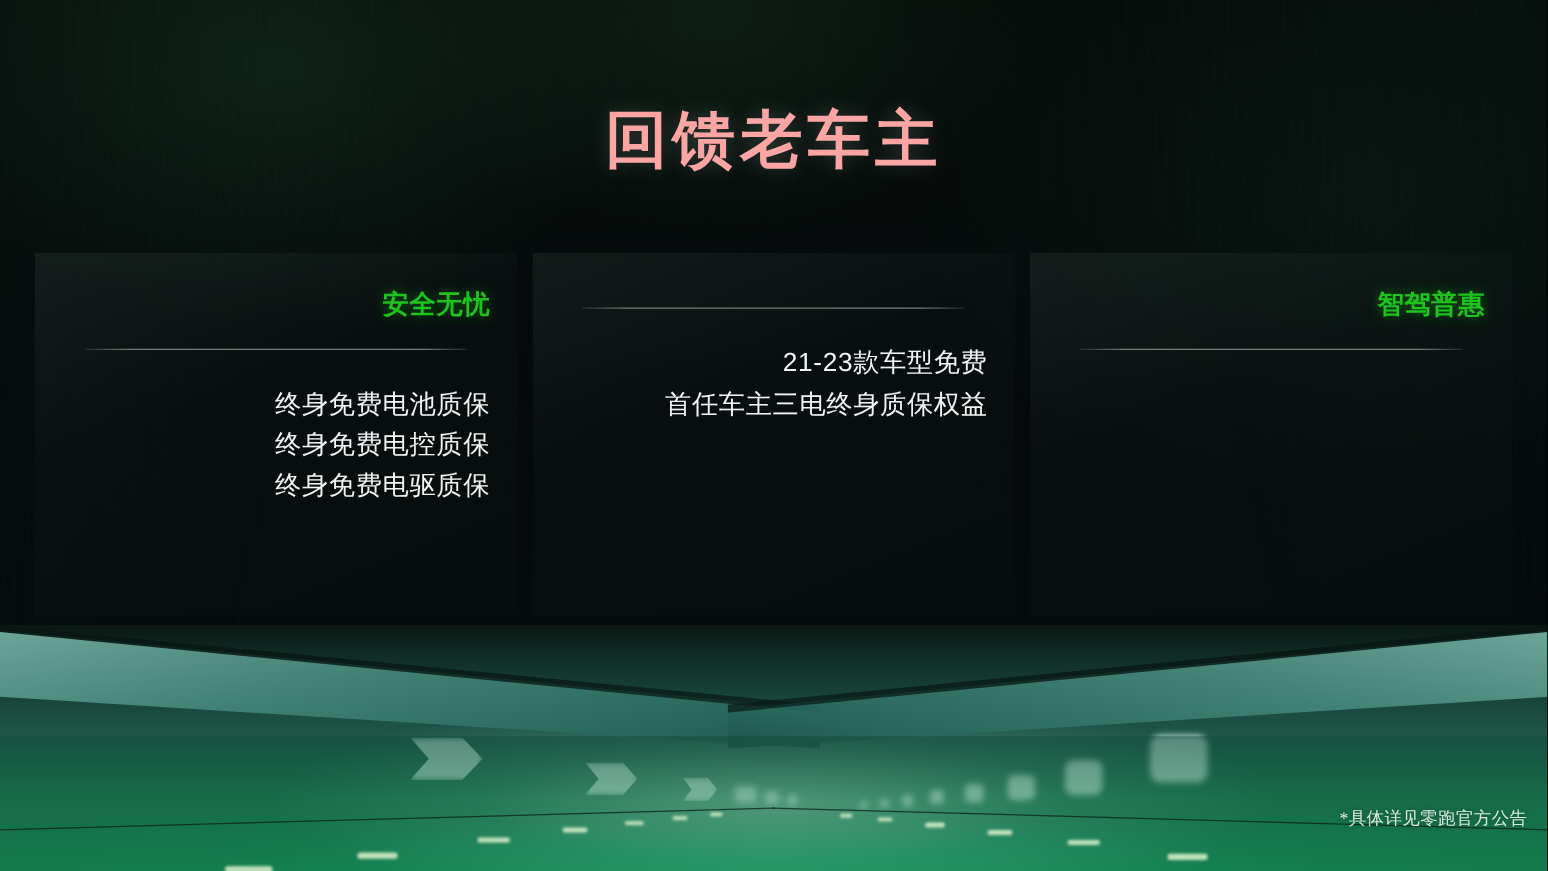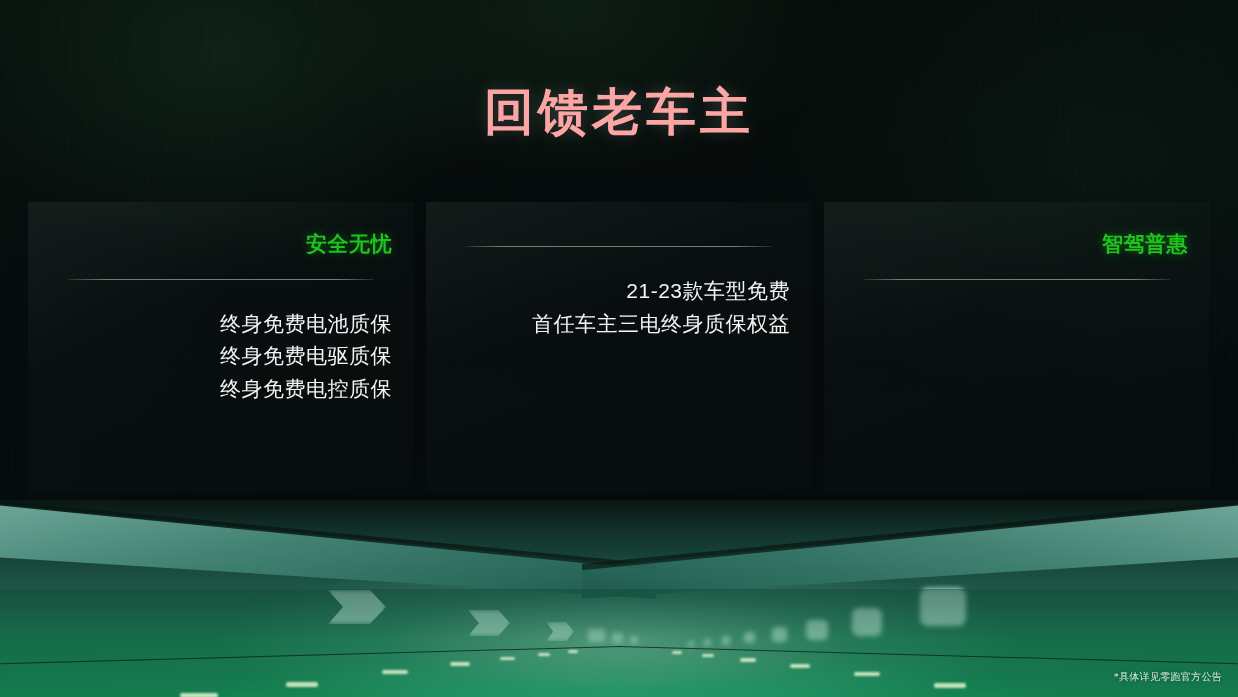--- a/index.html
+++ b/index.html
@@ -178,22 +178,22 @@
     font-size: 21px;
     line-height: 1.55;
     letter-spacing: .5px;
   }
   .card-body div { white-space: nowrap; }
 
   
   .footnote {
     position: absolute;
     right: 16px;
-    bottom: 13px;
-    font-size: 10px;
+    bottom: 33px;
+    font-size: 14px;
     color: #eaf6ee;
     letter-spacing: .3px;
     opacity: .92;
     text-shadow: 0 0 5px rgba(0,0,0,.45);
     font-family: Liberation Serif, serif;
   }
 </style>
 </head>
 <body>
 
@@ -250,22 +250,22 @@
 
   <div class="cards">
 
     <div class="card">
       <div class="card-head">
         <div class="line1">安全无忧</div>
       </div>
       <div class="divider"></div>
       <div class="card-body">
         <div>终身免费电池质保</div>
+        <div>终身免费电控质保</div>
         <div>终身免费电驱质保</div>
-        <div>终身免费电控质保</div>
       </div>
     </div>
 
     <div class="card">
       <div class="divider"></div>
       <div class="card-body">
         <div>21-23款车型免费</div>
         <div>首任车主三电终身质保权益</div>
       </div>
     </div>

